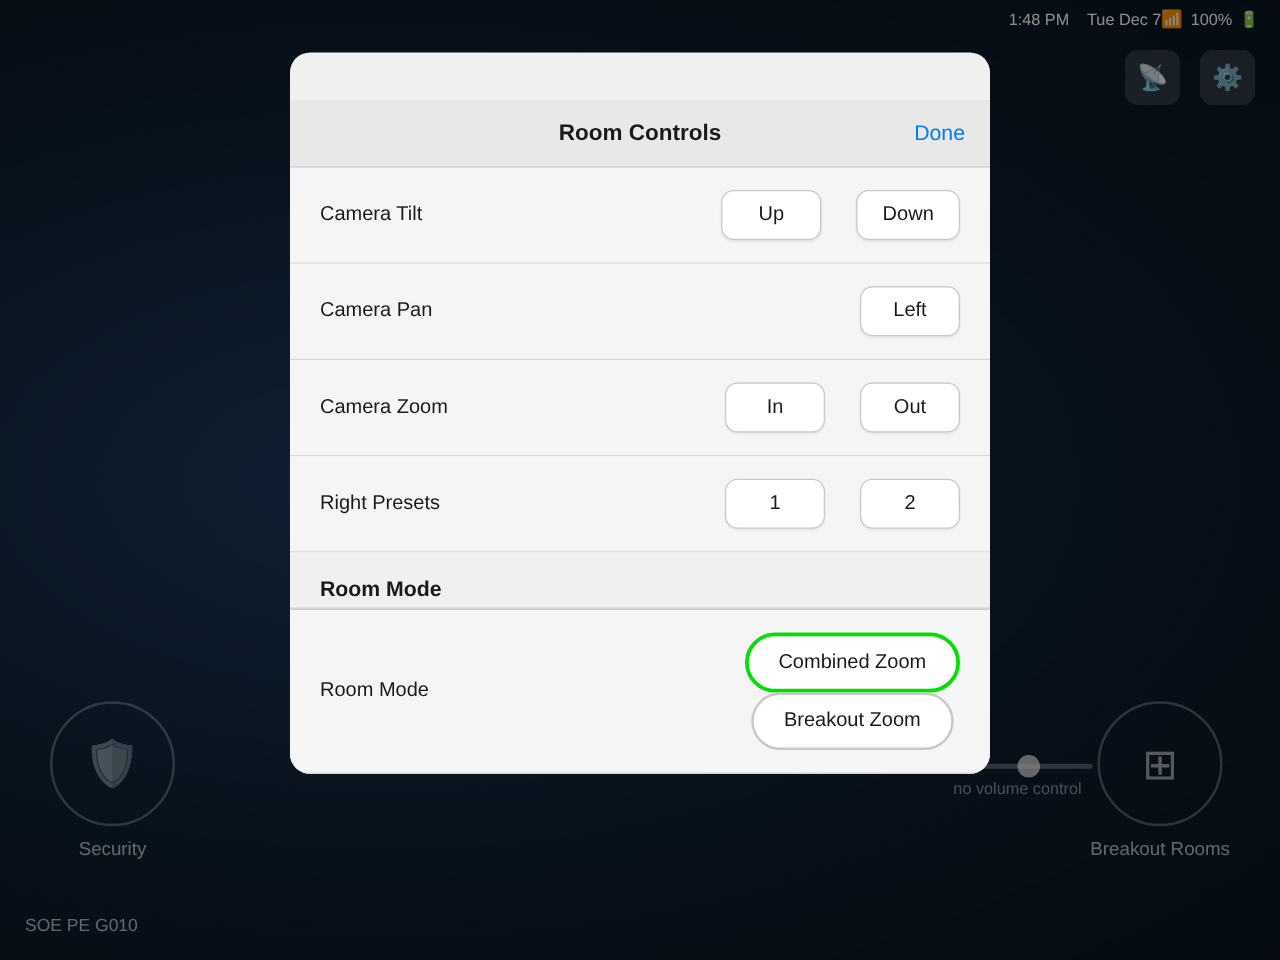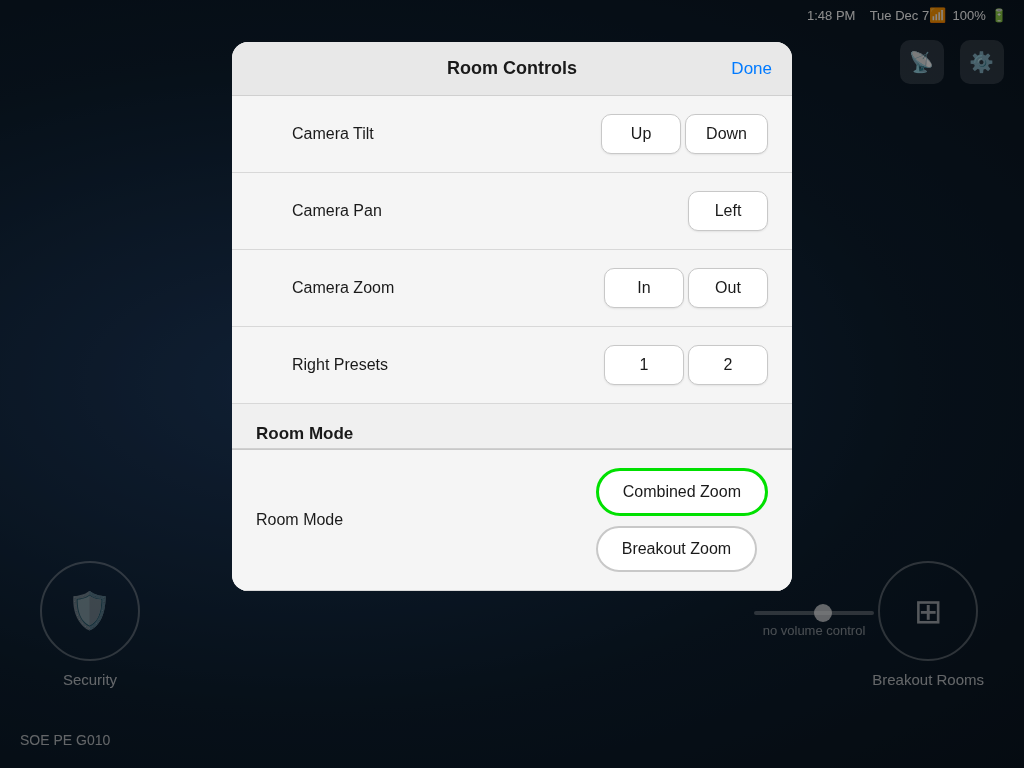--- a/index.html
+++ b/index.html
@@ -171,20 +171,21 @@
 
     .modal-header {
       background: #e8e8e8;
       padding: 16px 20px;
       display: flex;
       align-items: center;
       justify-content: center;
       position: relative;
       border-bottom: 1px solid #d0d0d0;
       flex-shrink: 0;
+      margin-top: 38px;
     }
 
     .modal-title {
       font-size: 18px;
       font-weight: 600;
       color: #1a1a1a;
     }
 
     .modal-done {
       position: absolute;
@@ -208,26 +209,25 @@
       padding: 18px 24px;
       border-bottom: 1px solid #d8d8d8;
       background: #f5f5f5;
     }
 
     .control-label {
       flex: 1;
       font-size: 16px;
       color: #1a1a1a;
       font-weight: 400;
-      margin-left: 36px;
     }
 
     .control-buttons {
       display: flex;
-      gap: 4px;
+      gap: 28px;
     }
 
     .ctrl-btn {
       min-width: 80px;
       padding: 10px 20px;
       background: white;
       border: 1px solid #c8c8c8;
       border-radius: 10px;
       font-size: 16px;
       color: #1a1a1a;
@@ -247,22 +247,21 @@
 
     .room-mode-label {
       flex: 1;
       font-size: 16px;
       color: #1a1a1a;
     }
 
     .room-mode-buttons {
       display: flex;
       flex-direction: column;
-      gap: 10px;
-      align-items: flex-start;
+      align-items: center;
     }
 
     .mode-btn {
       min-width: 160px;
       padding: 12px 24px;
       background: white;
       border: 2px solid #c8c8c8;
       border-radius: 24px;
       font-size: 16px;
       color: #1a1a1a;

